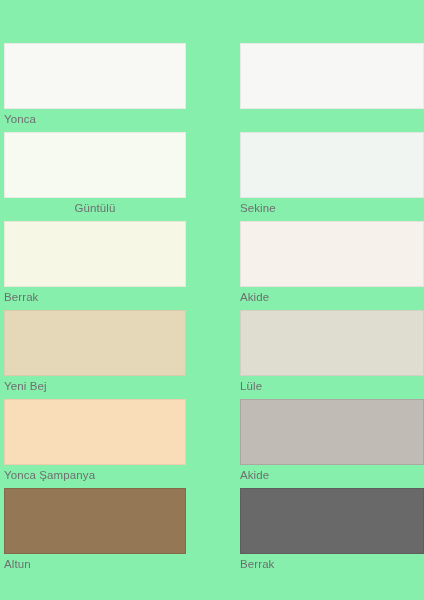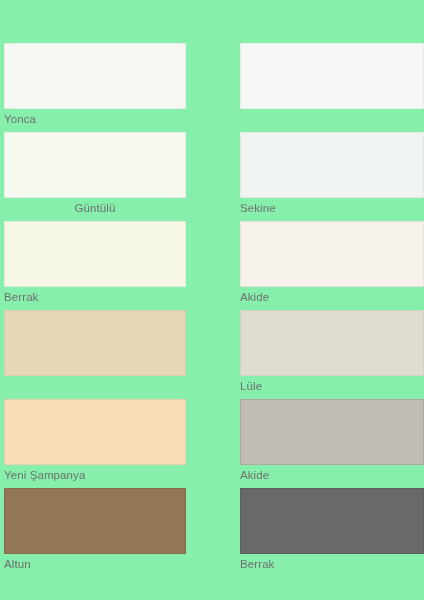--- a/index.html
+++ b/index.html
@@ -92,28 +92,29 @@
       <div class="swatch-cell col-left">
         <div class="swatch-chip" style="background-color: rgb(246, 248, 229);"></div>
         <span class="swatch-label" style="color: rgb(111, 111, 111);">Berrak</span>
       </div>
       <div class="swatch-cell col-right">
         <div class="swatch-chip" style="background-color: rgb(246, 241, 234);"></div>
         <span class="swatch-label" style="color: rgb(111, 111, 111);">Akide</span>
       </div>
       <div class="swatch-cell col-left">
         <div class="swatch-chip" style="background-color: rgb(229, 216, 184);"></div>
+        <span class="swatch-label" style="color: rgb(111, 111, 111);">Yeni Bej</span>
       </div>
       <div class="swatch-cell col-right">
         <div class="swatch-chip" style="background-color: rgb(223, 220, 208);"></div>
         <span class="swatch-label" style="color: rgb(111, 111, 111);">Lüle</span>
       </div>
       <div class="swatch-cell col-left">
         <div class="swatch-chip" style="background-color: rgb(249, 220, 184);"></div>
-        <span class="swatch-label" style="color: rgb(111, 111, 111);">Yeni Şampanya</span>
+        <span class="swatch-label" style="color: rgb(111, 111, 111);">Yonca Şampanya</span>
       </div>
       <div class="swatch-cell col-right">
         <div class="swatch-chip dark-chip" style="background-color: rgb(192, 187, 180);"></div>
         <span class="swatch-label" style="color: rgb(111, 111, 111);">Akide</span>
       </div>
       <div class="swatch-cell col-left">
         <div class="swatch-chip dark-chip" style="background-color: rgb(148, 119, 84);"></div>
         <span class="swatch-label" style="color: rgb(111, 111, 111);">Altun</span>
       </div>
       <div class="swatch-cell col-right">

